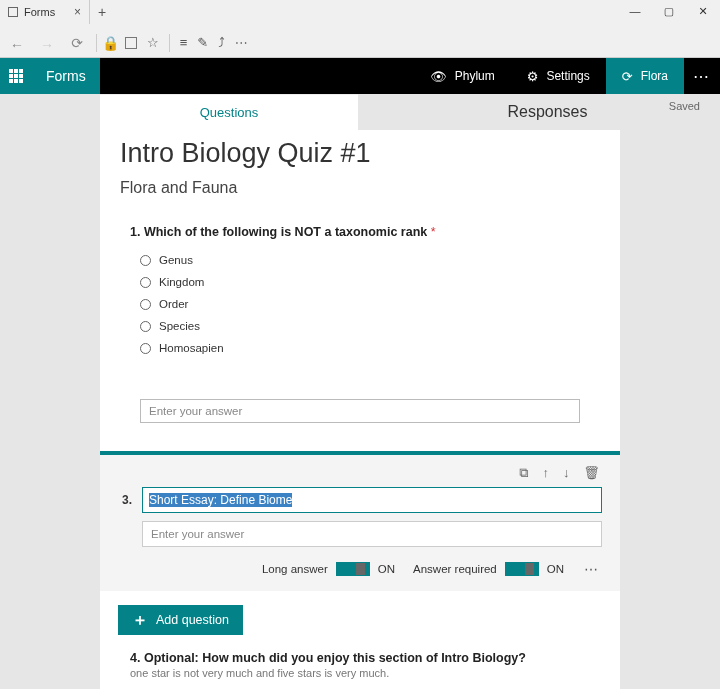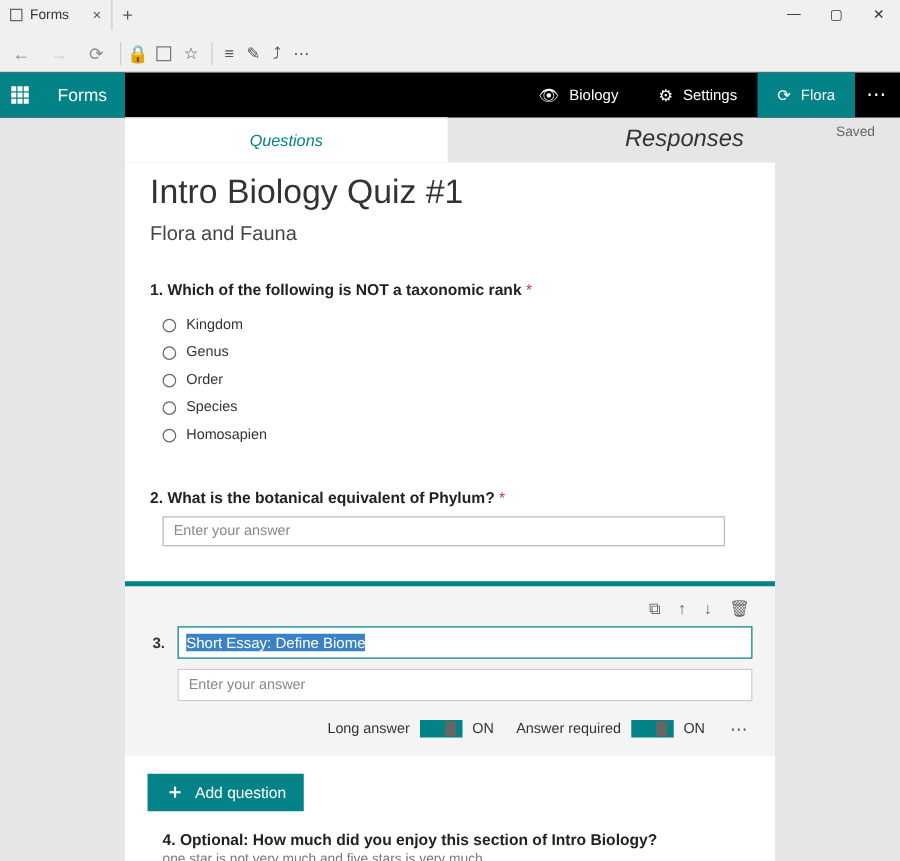--- a/index.html
+++ b/index.html
@@ -29,32 +29,32 @@
   .app-name { background:#038387; color:#fff; display:flex; align-items:center; padding:0 14px; font-size:14px; }
   .appbar-spacer { flex:1; }
   .appbar-btn { color:#fff; display:flex; align-items:center; gap:8px; padding:0 16px; font-size:12px; }
   .appbar-btn.share { background:#038387; }
   .appbar-btn .ico { font-size:13px; }
   .ellipsis { width:36px; display:flex; align-items:center; justify-content:center; color:#fff; font-size:16px; letter-spacing:2px;}
 
   
   .page { position:relative; }
   .saved { position:absolute; right:20px; top:6px; font-size:11px; color:#666; }
-  .tabs-row { display:flex; height:36px; margin-top:0;font-style:italic;}
+  .tabs-row { display:flex; height:36px; margin-top:0;}
   .tabs-left { width:100px; }
   .tab-questions { width:258px; background:#fff; display:flex; align-items:center; justify-content:center; color:#038387; font-size:13px; border-top:1px solid #eee; }
-  .tab-responses { flex:1; display:flex; align-items:center; justify-content:center; color:#333; font-size:19px;padding-left:17px; }
+  .tab-responses { flex:1; display:flex; align-items:center; justify-content:center; color:#333; font-size:16px;padding-left:17px; }
 
   
   .canvas { background:#fff; margin:0 100px 0 100px; width:520px; padding: 0 0 10px 0; position:relative; box-shadow: 0 0 0 rgba(0,0,0,0);}
   .form-header { padding: 8px 20px 18px 20px; }
   .form-title { font-size:27px; font-weight:400; color:#333; }
   .form-desc { font-size:16px; color:#444; margin-top:10px; }
 
-  .question { padding: 10px 30px 6px 20px; }
+  .question { padding: 10px 30px 6px 30px; }
   .q-text { font-size:12.5px; font-weight:600; color:#222; }
   .req-star { color:#d13438; font-weight:400; }
   .options { margin-top:10px; }
   .opt { display:flex; align-items:center; gap:8px; padding:5px 10px; font-size:11.5px; color:#333;}
   .radio { width:11px; height:11px; border:1px solid #666; border-radius:50%; flex-shrink:0;}
   .text-input { margin:8px 10px 0 10px; }
   .text-input input { width:100%; height:24px; border:1px solid #bbb; padding:0 8px; font-size:11.5px; color:#333; background:#fff;}
   .text-input input::placeholder{color:#888;}
 
   
@@ -126,21 +126,21 @@
         <span></span>
         <span></span>
         <span></span>
         <span></span>
     </div>
   </div>
   <div class="app-name">Forms</div>
   <div class="appbar-spacer"></div>
   <div class="appbar-btn">
     <span class="ico">👁</span>
-    <span>Biology</span>
+    <span>Phylum</span>
   </div>
   <div class="appbar-btn">
     <span class="ico">⚙</span>
     <span>Settings</span>
   </div>
   <div class="appbar-btn share">
     <span class="ico">⟳</span>
     <span>Flora</span>
   </div>
   <div class="ellipsis">⋯</div>
@@ -163,47 +163,42 @@
 
     <div class="question">
       <div class="q-text">
         <span>1.</span>
         <span>Which of the following is NOT a taxonomic rank</span>
         <span class="req-star">*</span>
       </div>
       <div class="options">
         <div class="opt">
             <span class="radio"></span>
+            <span>Genus</span>
+          </div>
+        <div class="opt">
+            <span class="radio"></span>
             <span>Kingdom</span>
           </div>
         <div class="opt">
             <span class="radio"></span>
-            <span>Genus</span>
-          </div>
-        <div class="opt">
-            <span class="radio"></span>
             <span>Order</span>
           </div>
         <div class="opt">
             <span class="radio"></span>
             <span>Species</span>
           </div>
         <div class="opt">
             <span class="radio"></span>
             <span>Homosapien</span>
           </div>
       </div>
     </div>
 
     <div class="question" style="margin-top:16px;">
-      <div class="q-text">
-        <span>2.</span>
-        <span>What is the botanical equivalent of Phylum?</span>
-        <span class="req-star">*</span>
-      </div>
       <div class="text-input">
         <input type="text" placeholder="Enter your answer" style="">
       </div>
     </div>
 
     <div class="editing-wrap">
       <div class="edit-toolbar">
         <span>⧉</span>
         <span>↑</span>
         <span>↓</span>

